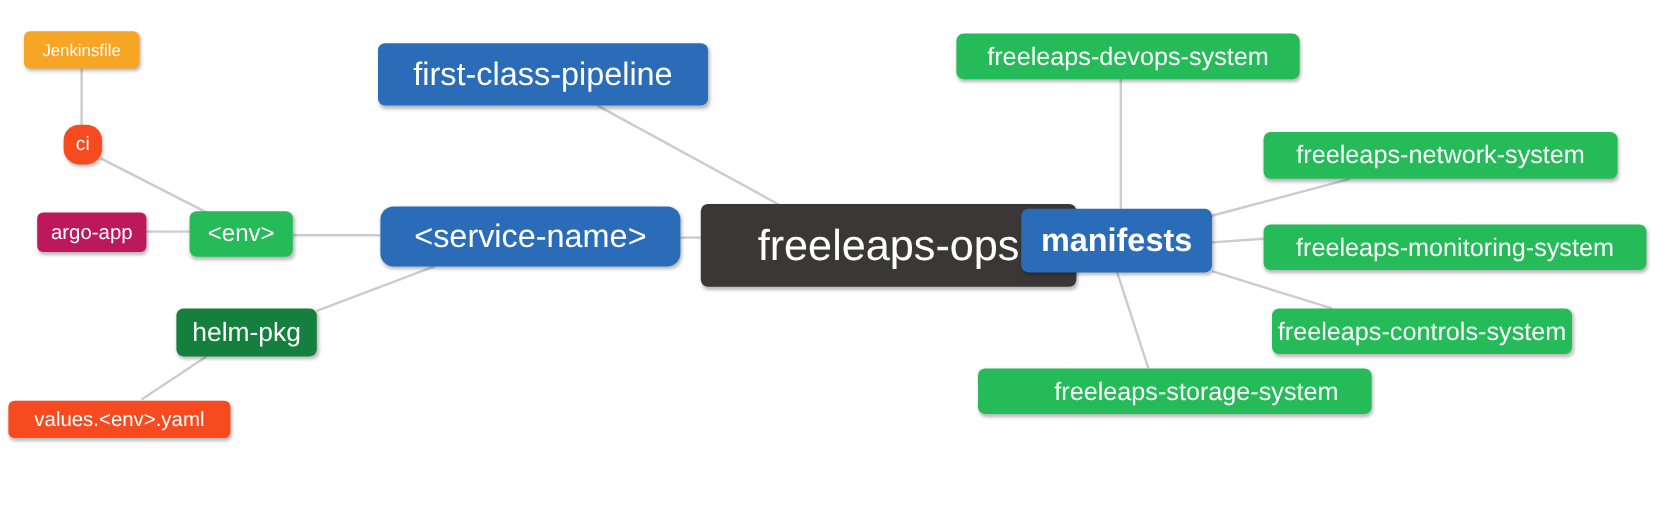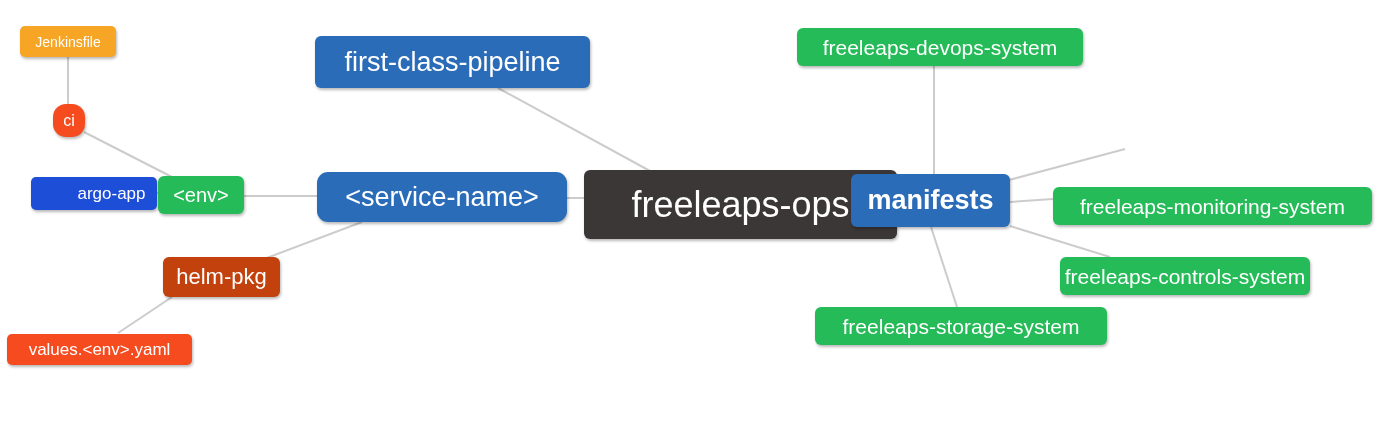--- a/index.html
+++ b/index.html
@@ -67,26 +67,27 @@
     <line stroke-width="2" x1="847" y1="202" x2="851" y2="202" stroke="#CCCCCC"></line>
     <line stroke-width="2" x1="934" y1="66" x2="934" y2="174" stroke="#CCCCCC"></line>
     <line stroke-width="2" x1="1009" y1="180" x2="1125" y2="149" stroke="#CCCCCC"></line>
     <line stroke-width="2" x1="1010" y1="202" x2="1053" y2="199" stroke="#CCCCCC"></line>
     <line stroke-width="2" x1="1010" y1="226" x2="1110" y2="257" stroke="#CCCCCC"></line>
     <line stroke-width="2" x1="931" y1="227" x2="957" y2="307" stroke="#CCCCCC"></line>
   </svg>
 
   <div class="node n-jenkinsfile" style="background-color: rgb(247, 165, 37);">Jenkinsfile</div>
   <div class="node n-ci" style="background-color: rgb(245, 75, 31);">ci</div>
-  <div class="node n-argo" style="background-color: #1d4ed8; padding-left: 35px;">argo-app</div>
+  <div class="node n-argo" style="background-color: #be185d;">argo-app</div>
   <div class="node n-env" style="background-color: rgb(37, 187, 88);">&lt;env&gt;</div>
-  <div class="node n-helm" style="background-color: #c2410c; margin-left: 16px;">helm-pkg</div>
+  <div class="node n-helm" style="background-color: #15803d;">helm-pkg</div>
   <div class="node n-values" style="background-color: rgb(245, 75, 31);">values.&lt;env&gt;.yaml</div>
   <div class="node n-pipeline" style="background-color: rgb(43, 108, 184);">first-class-pipeline</div>
   <div class="node n-service" style="background-color: rgb(43, 108, 184); border-radius: 11px;">&lt;service-name&gt;</div>
   <div class="node n-root" style="background-color: rgb(60, 55, 55);">freeleaps-ops</div>
   <div class="node n-manifests" style="background-color: rgb(43, 108, 184); font-weight: bold;">manifests</div>
   <div class="node n-devops" style="background-color: rgb(37, 187, 88);">freeleaps-devops-system</div>
+  <div class="node n-network" style="background-color: rgb(37, 187, 88);">freeleaps-network-system</div>
   <div class="node n-monitoring" style="background-color: rgb(37, 187, 88);">freeleaps-monitoring-system</div>
   <div class="node n-controls" style="background-color: rgb(37, 187, 88);">freeleaps-controls-system</div>
-  <div class="node n-storage" style="background-color: rgb(37, 187, 88);">freeleaps-storage-system</div>
+  <div class="node n-storage" style="background-color: rgb(37, 187, 88); padding-left: 36px;">freeleaps-storage-system</div>
 
 </div>
 
 </body></html>

